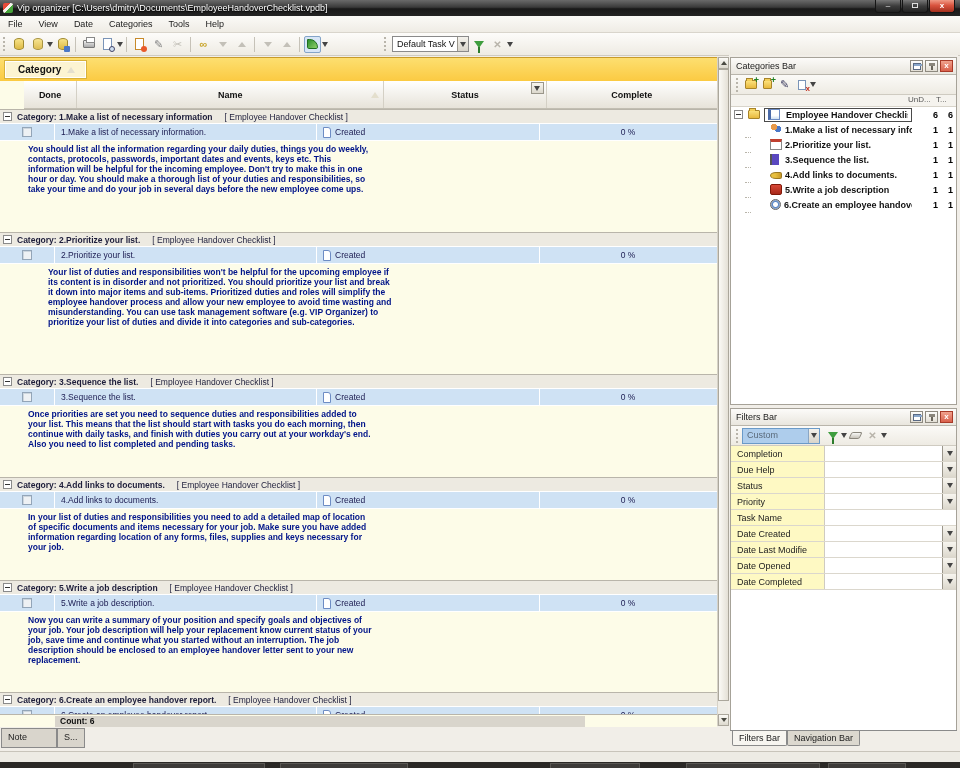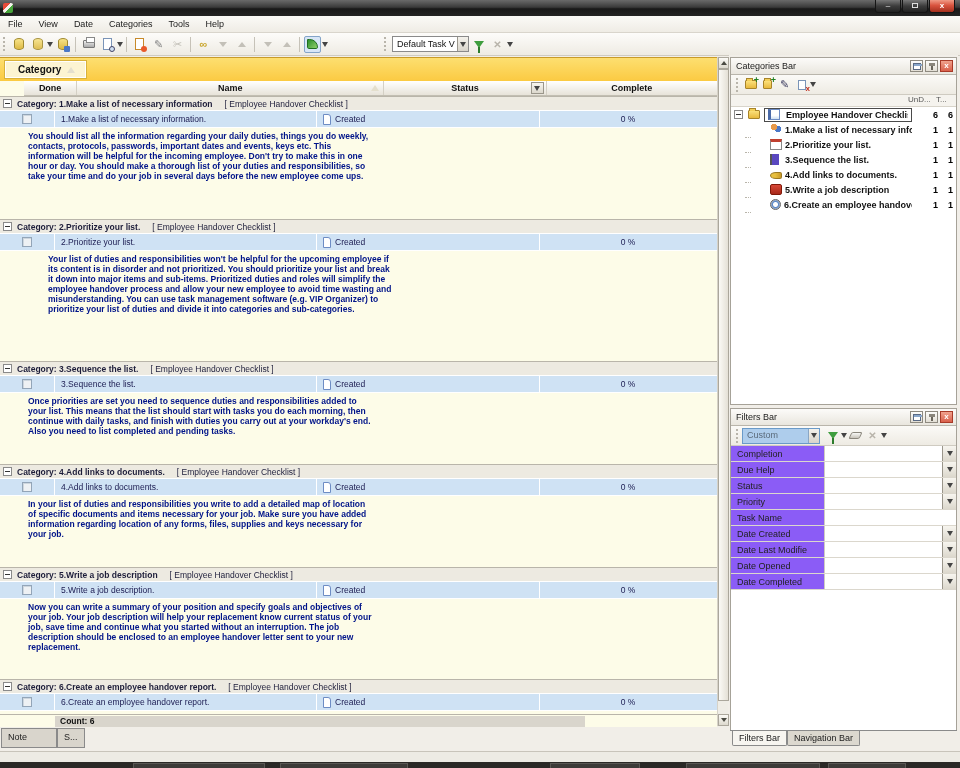--- a/index.html
+++ b/index.html
@@ -69,21 +69,21 @@
   .xico{ font-size:10px; font-weight:bold; color:#b8b4aa; }
   
   .maingrid{ position:absolute; left:0; top:57px; width:717px; height:657px;
     background:#fdfce8; border-top:1px solid #c89b2a; overflow:hidden; }
   .groupbar{ height:23px; background:linear-gradient(#fddf70,#fbca42);
     display:flex; align-items:center; padding-left:5px; }
   .chip{ display:flex; align-items:center; gap:6px; background:#fcf4d2; border:1px solid #fff;
     padding:2px 10px 2px 12px; font-size:10px; font-weight:bold; color:#111; box-shadow:0 0 0 1px #d9b23a; }
   .tri-outline{ width:0; height:0; border-left:4px solid transparent; border-right:4px solid transparent;
     border-bottom:6px solid #e4dfcd; }
-  .colheader{ height:15px; display:flex; background:linear-gradient(#ffffff,#e7e3d9);
+  .colheader{ height:28px; display:flex; background:linear-gradient(#ffffff,#e7e3d9);
     border-bottom:1px solid #c2beb2;margin-left:24px; }
   .colcell{ font-size:9px; font-weight:bold; color:#111; display:flex; align-items:center;
     justify-content:center; border-right:1px solid #d4d0c5; position:relative; }
   .c-done{ width:55px; } .c-name{ width:317px; } .c-status{ width:168px; } .c-complete{ width:176px; border-right:none; }
   .sortasc{ position:absolute; right:4px; }
   .filterbtn{ position:absolute; right:2px; top:1px; width:13px; height:12px;
     background:linear-gradient(#f7f5ef,#dcd8cd); border:1px solid #9a968b;
     display:flex; align-items:center; justify-content:center; }
   .group{ border-top:1px solid #b9b5aa; }
   .ghead{ height:13px; background:#edeae1; display:flex; align-items:center; font-size:8.5px;
@@ -164,21 +164,21 @@
   .i-case{ background:linear-gradient(#d84838,#a82818); border:1px solid #801808; border-radius:2px; }
   .i-clock{ border-radius:50%; background:radial-gradient(circle,#fff 2px,#5a88c8 3px,#c8c8c8 5px); border:1px solid #666; width:11px; }
   
   .fcombo{ display:flex; height:16px; border:1px solid #6a9ac8; width:78px; margin-right:4px; }
   .fcombo .val{ flex:1; background:#aecdec; color:#5a6a7a; font-size:9px; padding:1px 0 0 4px; }
   .fcombo .drop{ width:11px; background:linear-gradient(#f4f2ec,#d8d4ca); border-left:1px solid #8aa6c4;
     display:flex; align-items:center; justify-content:center; }
   .eraser{ width:11px; height:7px; background:linear-gradient(#f8f8f6,#c8c4ba); border:1px solid #8a867c;
     transform:skewX(-25deg); border-radius:2px; }
   .frow{ height:16px; display:flex; border-bottom:1px solid #dbd7cd; }
-  .flabel{ width:94px; background:#8b5cf6; border-right:1px solid #cfcbc1; font-size:9px; color:#222;
+  .flabel{ width:94px; background:#fef9c3; border-right:1px solid #cfcbc1; font-size:9px; color:#222;
     display:flex; align-items:center; padding-left:6px; white-space:nowrap; overflow:hidden; }
   .fval{ flex:1; background:#fff; }
   .fdrop{ width:14px; background:linear-gradient(#f7f5ef,#dcd8cd); border-left:1px solid #9a968b;
     display:flex; align-items:center; justify-content:center; }
   .ptabs{ position:absolute; left:1px; top:675px; width:227px; height:18px; border-top:1px solid #8a8a8a;
     background:#f1eee8; display:flex; padding-left:2px; }
   .ptab{ font-size:9px; color:#222; padding:2px 6px 0; border:1px solid #8a8a8a; border-top:none;
     background:#dcd8cf; height:15px; border-radius:0 0 2px 2px; }
   .ptab.active{ background:#f7f5f0; }
   
@@ -192,20 +192,21 @@
   .taskbar{ position:absolute; left:0; top:762px; width:960px; height:6px; background:#2b2926; }
   .tbtn{ position:absolute; top:1px; height:5px; background:#3d3b38; border:1px solid #5a5854; border-bottom:none; }
 </style>
 </head>
 <body>
 
 <div id="screen">
 
   <div class="titlebar">
     <span class="appicon"></span>
+    <span class="titletext">Vip organizer [C:\Users\dmitry\Documents\EmployeeHandoverChecklist.vpdb]</span>
     <span class="winbtns">
       <span class="winbtn">–</span>
       <span class="winbtn"><span class="maxglyph"></span></span>
       <span class="winbtn close">x</span>
     </span>
   </div>
 
   <div class="menubar">
     <span class="menuitem">File</span>
     <span class="menuitem">View</span>
@@ -385,21 +386,21 @@
             <span class="cbx"></span>
           </span>
         <span class="t-name">4.Add links to documents.</span>
         <span class="t-status">
             <span class="docico"></span>
             <span>Created</span>
           </span>
         <span class="t-complete">0 %</span>
       </div>
       <div class="desc h4">
-          <p>In your list of duties and responsibilities you write to add a detailed map of location of specific documents and items necessary for your job. Make sure you have added information regarding location of any forms, files, supplies and keys necessary for your job.</p>
+          <p>In your list of duties and responsibilities you need to add a detailed map of location of specific documents and items necessary for your job. Make sure you have added information regarding location of any forms, files, supplies and keys necessary for your job.</p>
         </div>
     </div>
 
     <div class="group">
       <div class="ghead">
         <span class="expander"></span>
         <span class="gt">Category: 5.Write a job description</span>
         <span class="gb">[ Employee Handover Checklist ]</span>
       </div>
       <div class="taskrow">

